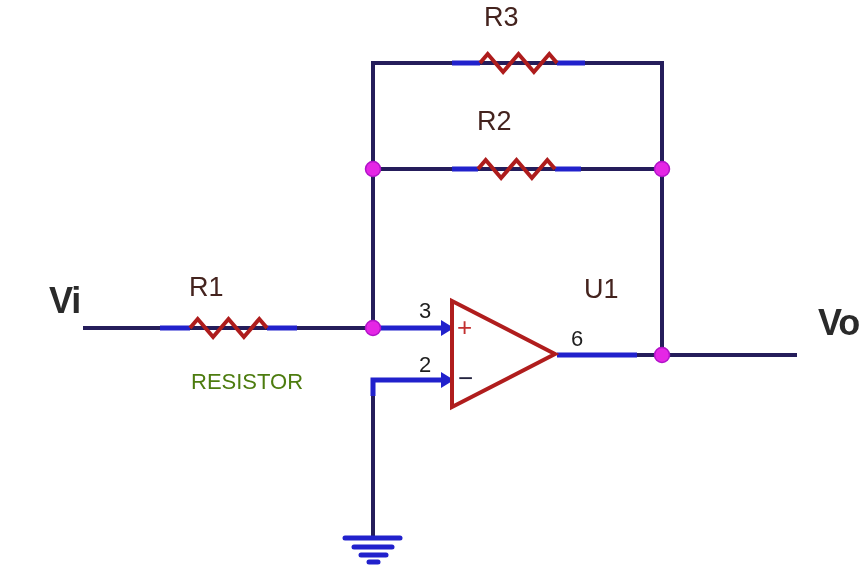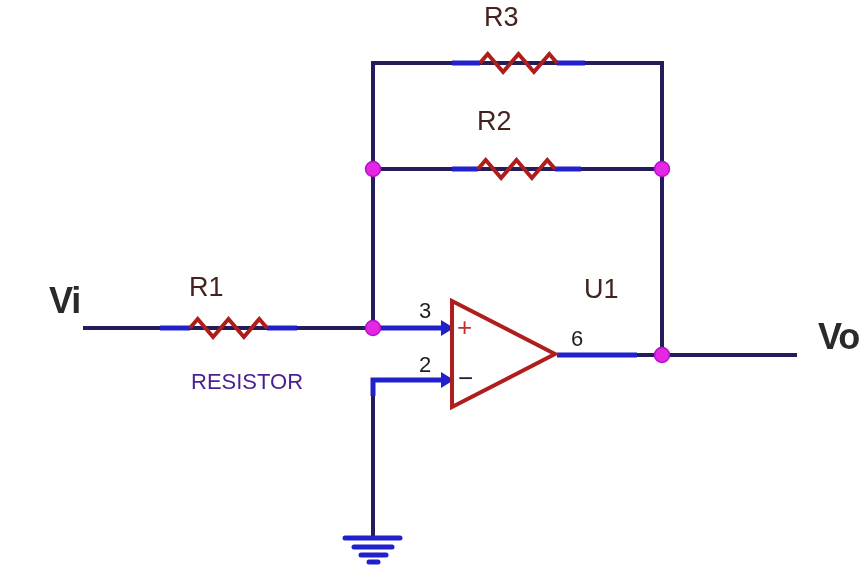--- a/index.html
+++ b/index.html
@@ -14,21 +14,21 @@
   .wire{stroke:#251d5b;stroke-width:4;fill:none;stroke-linecap:butt;}
   .bluewire{stroke:#2121cc;stroke-width:5;fill:none;stroke-linecap:butt;}
   .bluecorner{stroke:#2121cc;stroke-width:5;fill:none;stroke-linejoin:miter;}
   .zigzag{stroke:#ae1c1c;stroke-width:4;fill:none;stroke-linejoin:miter;stroke-linecap:butt;}
   .opamp{stroke:#b01d1d;stroke-width:4;fill:#ffffff;stroke-linejoin:miter;}
   .arrow{fill:#2121cc;stroke:none;}
   .junction{fill:#e526e5;stroke:#b012c8;stroke-width:1.5;}
   .gndbar{stroke:#2121cc;stroke-width:5;stroke-linecap:round;}
   .lbl{position:absolute;white-space:nowrap;user-select:none;}
   .ref-label{font-size:27px;color:#44231e;}
-  .caption-label{font-size:22px;color:#4c1d95;text-align:right;}
+  .caption-label{font-size:22px;color:#4d7c0f;text-align:right;}
   .pin-label{font-size:22px;color:#1e1e1e;}
   .net-label{font-size:36px;font-weight:bold;color:#2a2a2a;letter-spacing:-1px;}
   .plus-label{font-size:26px;color:#c23030;}
   .minus-label{font-size:26px;color:#23233f;}
 </style>
 </head>
 <body>
 
 <div id="canvas">
 
@@ -88,21 +88,21 @@
 
     <g>
       <circle class="junction" cx="373" cy="169" r="7.5"></circle>
       <circle class="junction" cx="662" cy="169" r="7.5"></circle>
       <circle class="junction" cx="373" cy="328" r="7.5"></circle>
       <circle class="junction" cx="662" cy="355" r="7.5"></circle>
     </g>
   </svg>
 
   <div class="lbl net-label" style="left:6px;top:280px;margin-left:43px;">Vi</div>
-  <div class="lbl net-label" style="left:818px;top:316px;">Vo</div>
+  <div class="lbl net-label" style="left:818px;top:302px;">Vo</div>
 
   <div class="lbl ref-label" style="left:484px;top:2px;text-align:center;">R3</div>
   <div class="lbl ref-label" style="left:477px;top:106px;text-align:center;">R2</div>
   <div class="lbl ref-label" style="left:189px;top:272px;">R1</div>
   <div class="lbl ref-label" style="left:584px;top:258px;margin-top:16px;">U1</div>
 
   <div class="lbl caption-label" style="left:191px;top:369px;">RESISTOR</div>
 
   <div class="lbl pin-label" style="left:419px;top:298px;">3</div>
   <div class="lbl pin-label" style="left:419px;top:352px;">2</div>

